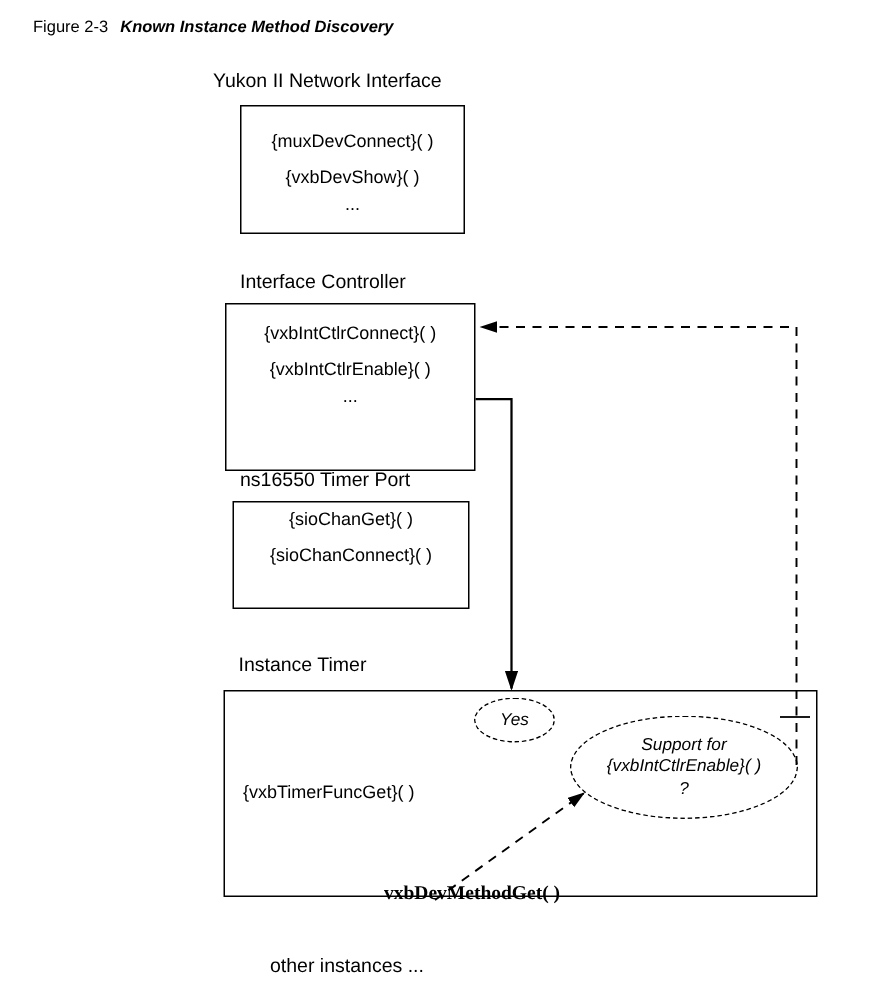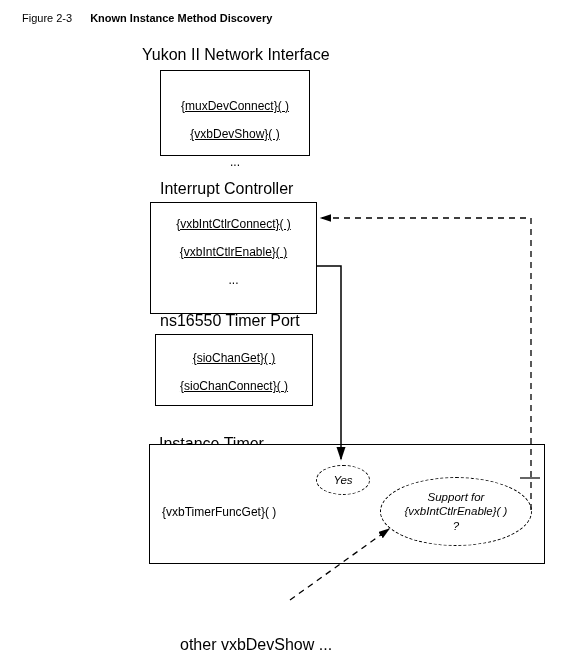--- a/index.html
+++ b/index.html
@@ -11,41 +11,41 @@
       height: 669px;
       position: relative;
       overflow: hidden;
     }
     .figure-header {
       position: absolute;
       top: 12px;
       left: 22px;
       font-size: 11px;
       display: flex;
-      gap: 18px;
+      gap: 8px;
     }
     .figure-num { font-weight: normal; }
-    .figure-title { font-weight: bold; }
+    .figure-title { font-weight: bold; font-style: italic; }
 
     .section-label {
       position: absolute;
-      font-size: 16px;
+      font-size: 13px;
       font-family: Arial, sans-serif;
     }
 
     .box {
       position: absolute;
       border: 1px solid #000;
       text-align: center;
       box-sizing: border-box;
       font-size: 12px;
       font-family: Arial, sans-serif;
       background: #fff;
     }
-    .box .line { margin: 14px 0; text-decoration: underline; }
+    .box .line { margin: 2px 0; }
     .box .ellipsis { margin-top: 4px; }
 
     .big-box {
       position: absolute;
       border: 1px solid #000;
       box-sizing: border-box;
       background: #fff;
     }
 
     .method-text {
@@ -83,49 +83,50 @@
   <span class="figure-title">Known Instance Method Discovery</span>
 </div>
 
 <div class="section-label" style="left:142px; top:46px;">Yukon II Network Interface</div>
 <div class="box" style="left:160px; top:70px; width:150px; height:86px; padding-top:14px;">
   <div class="line">{muxDevConnect}(&nbsp;)</div>
   <div class="line" style="margin-top:10px;">{vxbDevShow}(&nbsp;)</div>
   <div class="ellipsis">...</div>
 </div>
 
-<div class="section-label" style="left:160px; top:180px;">Interrupt Controller</div>
-<div class="box" style="left:150px; top:202px; width:167px; height:112px; padding-top:0;">
+<div class="section-label" style="left:160px; top:180px;">Interface Controller</div>
+<div class="box" style="left:150px; top:202px; width:167px; height:112px; padding-top:10px;">
   <div class="line">{vxbIntCtlrConnect}(&nbsp;)</div>
   <div class="line" style="margin-top:10px;">{vxbIntCtlrEnable}(&nbsp;)</div>
   <div class="ellipsis">...</div>
 </div>
 
 <div class="section-label" style="left:160px; top:312px;">ns16550 Timer Port</div>
 <div class="box" style="left:155px; top:334px; width:158px; height:72px; padding-top:2px;">
   <div class="line">{sioChanGet}(&nbsp;)</div>
   <div class="line" style="margin-top:10px;">{sioChanConnect}(&nbsp;)</div>
 </div>
 
 <div class="section-label" style="left:159px; top:435px;">Instance Timer</div>
-<div class="big-box" style="left:149px; top:444px; width:396px; height:120px;">
+<div class="big-box" style="left:149px; top:460px; width:396px; height:138px;">
   <div class="method-text" style="left:12px; top:60px;">{vxbTimerFuncGet}(&nbsp;)</div>
+  <div class="method-text bold" style="left:106px; top:126px; font-size:13px;">vxbDevMethodGet(&nbsp;)</div>
 </div>
 
 <div class="ellipse" style="left:316px; top:465px; width:54px; height:30px;">
   <span>Yes</span>
 </div>
 
 <div class="ellipse" style="left:380px; top:477px; width:152px; height:69px; line-height:1.25;">
   <span>Support for</span>
   <span>{vxbIntCtlrEnable}(&nbsp;)</span>
   <span>?</span>
 </div>
 
-<div class="section-label" style="left:180px; top:636px;">other vxbDevShow ...</div>
+<div class="section-label" style="left:180px; top:636px;">other instances ...</div>
 
 <svg class="overlay">
   <defs>
     <marker id="arrow" markerWidth="10" markerHeight="10" refX="8" refY="3" orient="auto" markerUnits="strokeWidth">
       <path d="M0,0 L9,3 L0,6 Z" fill="#000"></path>
     </marker>
     <marker id="arrow-dashed" markerWidth="10" markerHeight="10" refX="8" refY="3" orient="auto" markerUnits="strokeWidth">
       <path d="M0,0 L9,3 L0,6 Z" fill="#000"></path>
     </marker>
   </defs>

